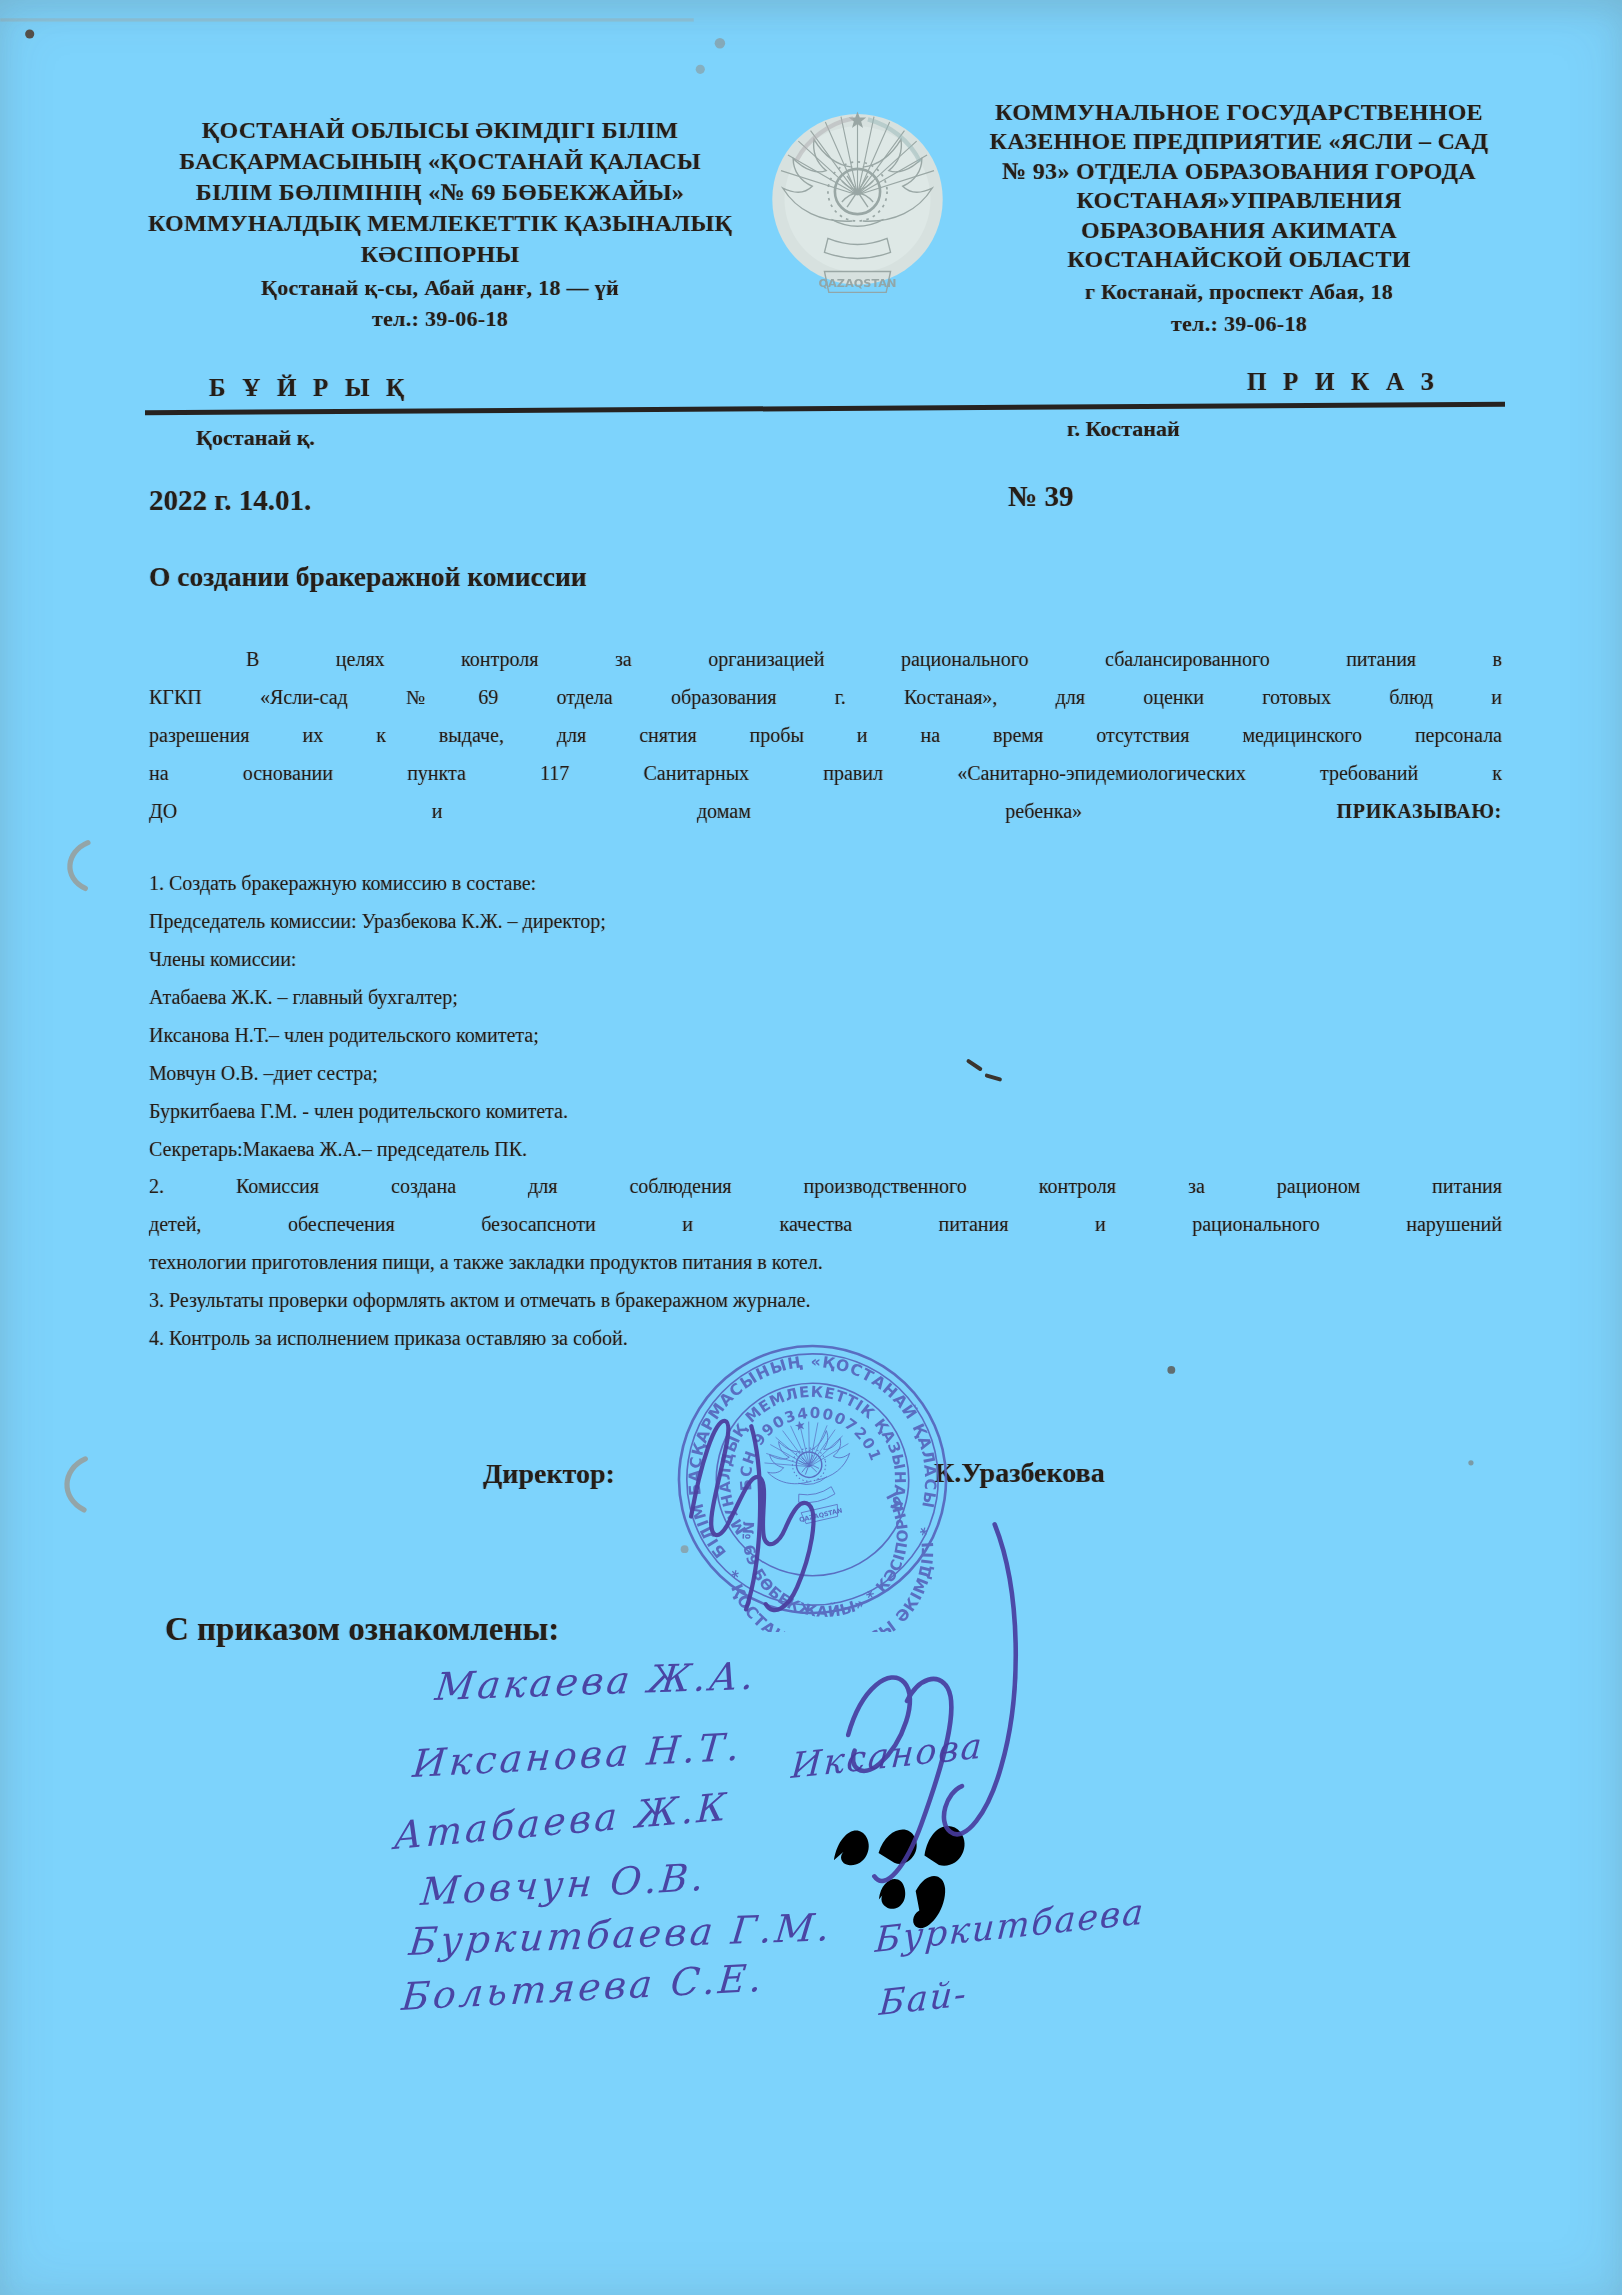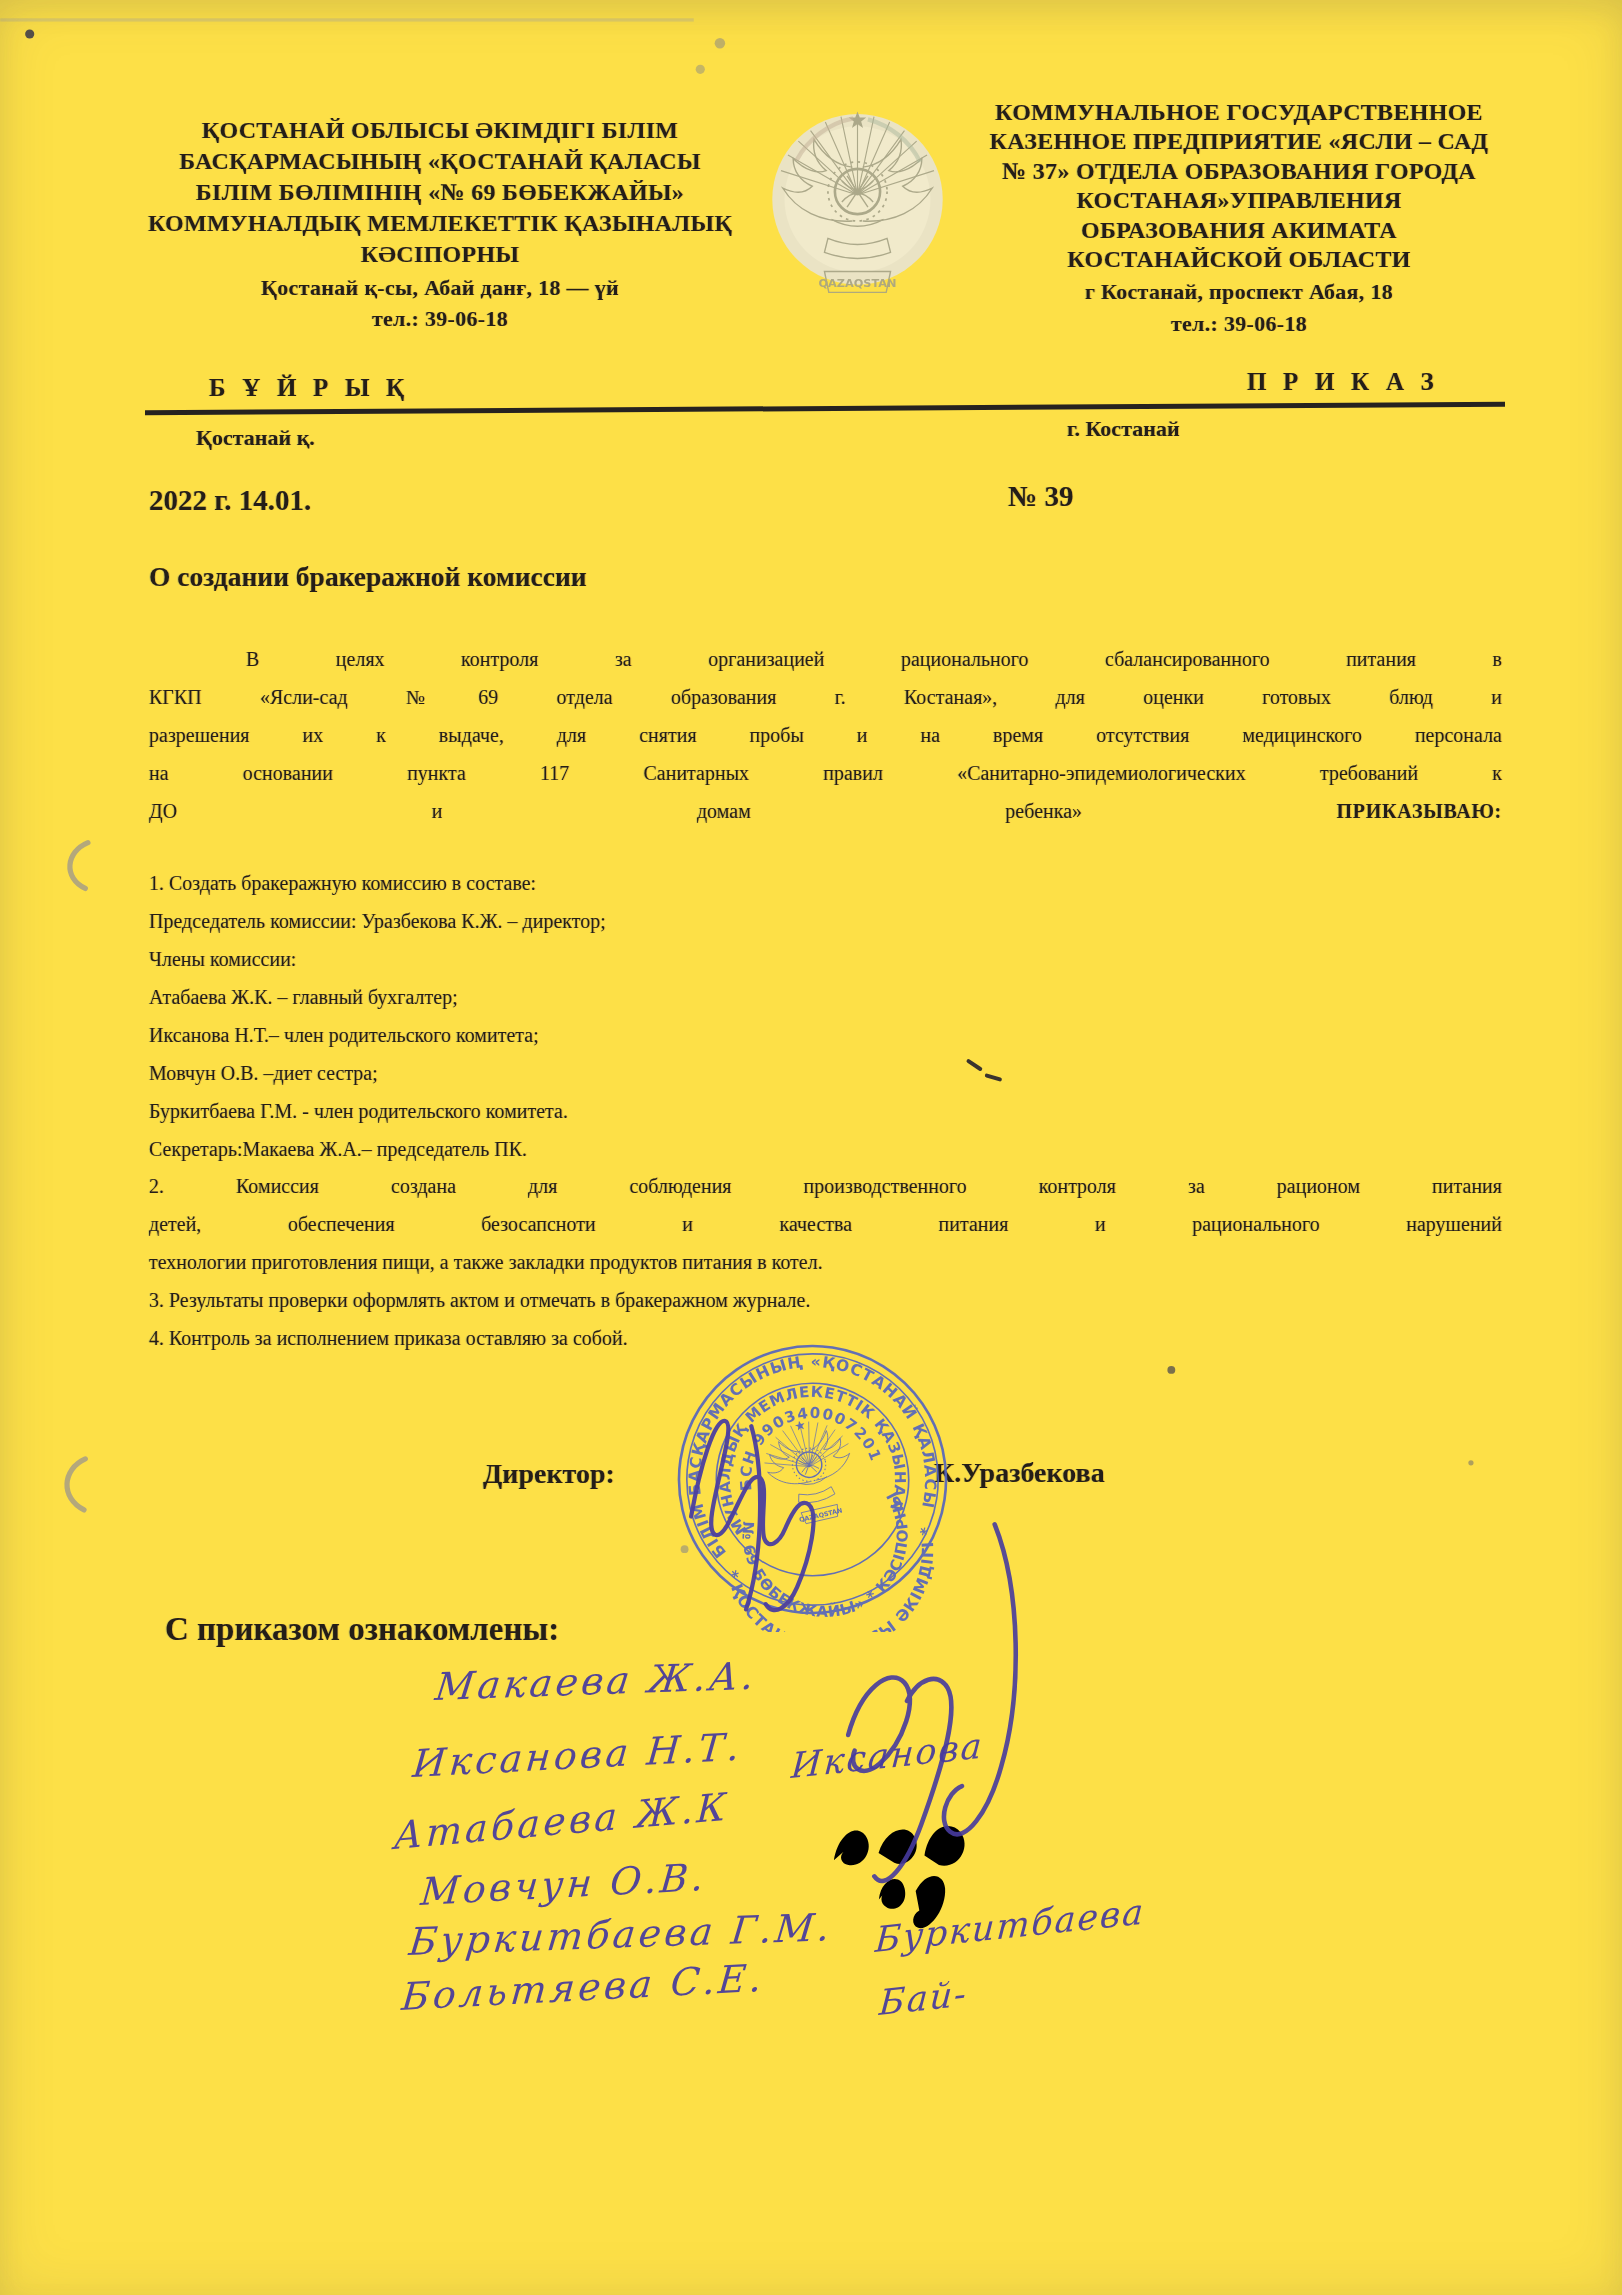--- a/index.html
+++ b/index.html
@@ -1,20 +1,20 @@
 <!DOCTYPE html>
 <html style="font-size:10.5px"><head>
 <meta charset="utf-8">
 <style>
   html,body{margin:0;padding:0;background:#6b6b6b;}
   .page{
     position:relative;
     width:1623px;height:2295px;
     margin:0 auto;
-    background:#fde047;
+    background:#7dd3fc;
     overflow:hidden;
     font-family:"Liberation Serif","DejaVu Serif",serif;
     color:#241e18;
   }
   .page::after{
     content:"";position:absolute;inset:0;pointer-events:none;
     box-shadow:inset 0 0 59px rgba(90,85,75,.14), inset 0 11.8px 26px rgba(90,85,75,.10);
   }
   .print{ text-shadow:0.9px 0.3px 0 rgba(168,66,28,.22), -0.9px -0.3px 0 rgba(40,105,150,.22); }
 
@@ -131,21 +131,21 @@
       <use href="#kz-emblem" width="200" height="230"></use>
     </g>
     <path d="M30,60 A95,95 0 0 1 95,12" stroke="#b9a7a4" stroke-width="5" fill="none" opacity=".5"></path>
     <path d="M172,62 A95,95 0 0 0 112,13" stroke="#9fb4ae" stroke-width="5" fill="none" opacity=".5"></path>
   </svg>
 
   <div class="hdr hdr-right print">
     <div>
         <div class="line">КОММУНАЛЬНОЕ ГОСУДАРСТВЕННОЕ</div>
         <div class="line">КАЗЕННОЕ ПРЕДПРИЯТИЕ «ЯСЛИ – САД</div>
-        <div class="line">№ 37»  ОТДЕЛА ОБРАЗОВАНИЯ ГОРОДА</div>
+        <div class="line">№ 93»  ОТДЕЛА ОБРАЗОВАНИЯ ГОРОДА</div>
         <div class="line">КОСТАНАЯ»УПРАВЛЕНИЯ</div>
         <div class="line">ОБРАЗОВАНИЯ АКИМАТА</div>
         <div class="line">КОСТАНАЙСКОЙ ОБЛАСТИ</div>
       </div>
     <div class="hdr-addr">г Костанай, проспект Абая, 18</div>
     <div class="hdr-addr">тел.: 39-06-18</div>
   </div>
 
   <div class="order-title t-kk print">Б Ұ Й Р Ы Қ</div>
   <div class="order-title t-ru print">П Р И К А З</div>

